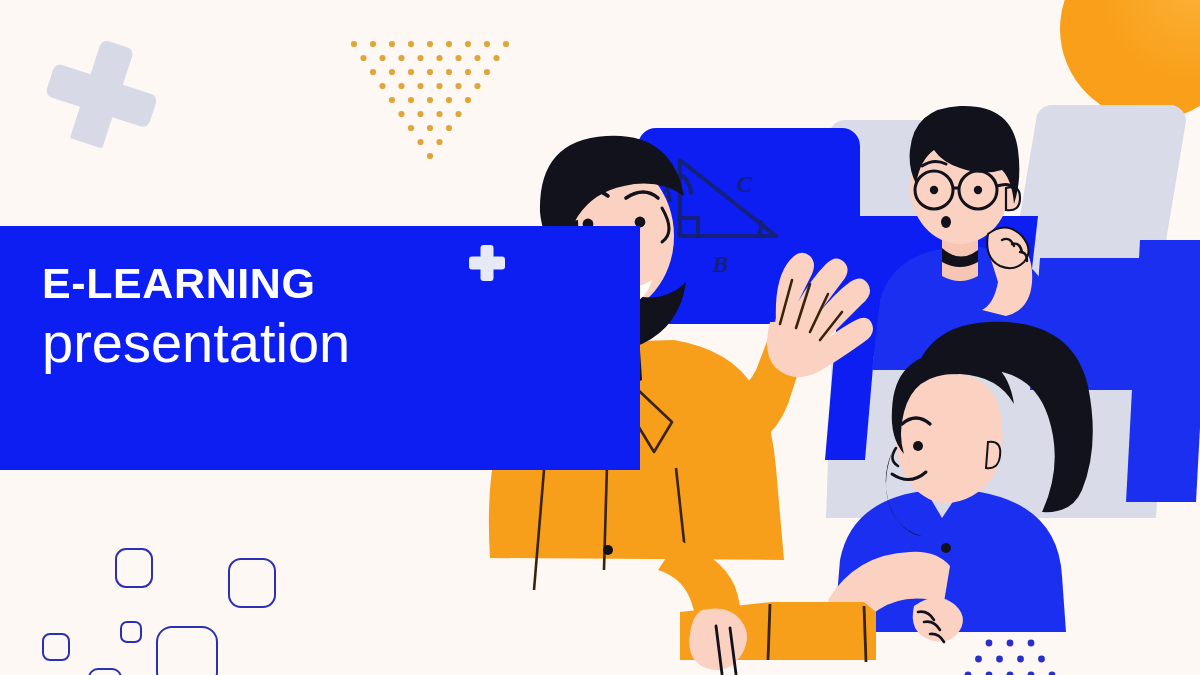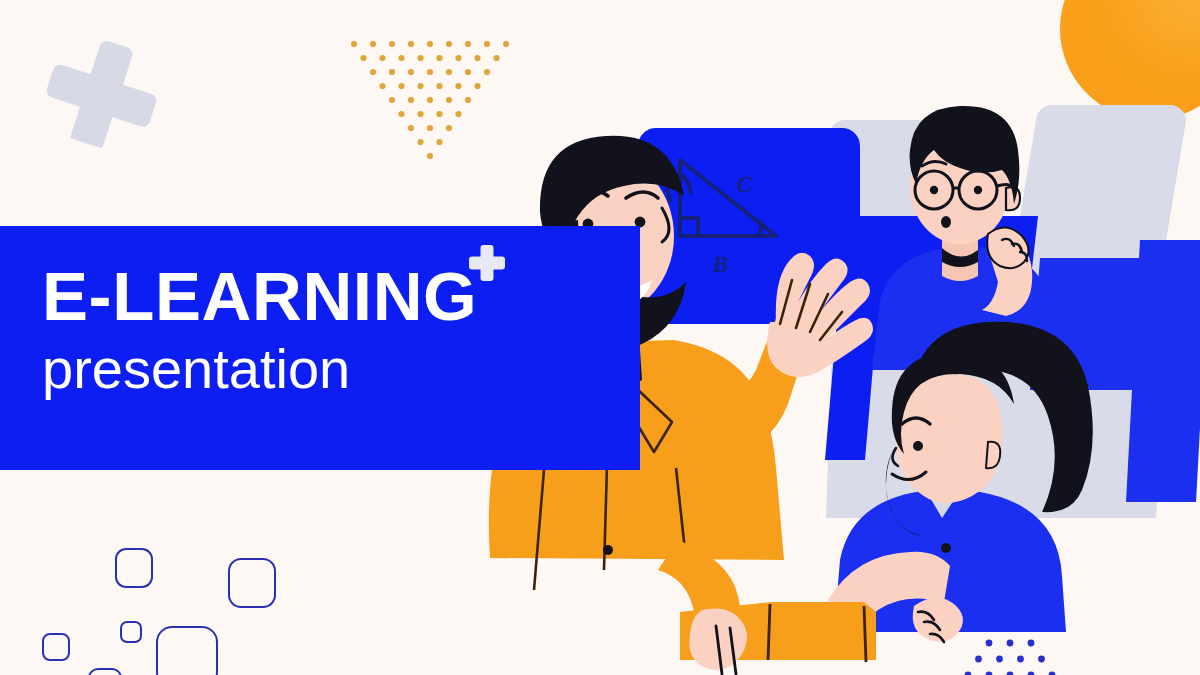--- a/index.html
+++ b/index.html
@@ -47,21 +47,21 @@
     background:#0d1ef2;
     z-index:6;
   }
   #title-text-wrap{
     position:absolute;
     left:42px; top:262px;
     z-index:8;
     width:560px;
   }
   #title-main{
-    font-size:69px;
+    font-size:43px;
     font-weight:bold;
     letter-spacing:0.6px;
     color:#ffffff;
     line-height:1.02;
     white-space:nowrap;
   }
   #title-sub{
     font-size:56px;
     font-weight:400;
     color:#ffffff;

